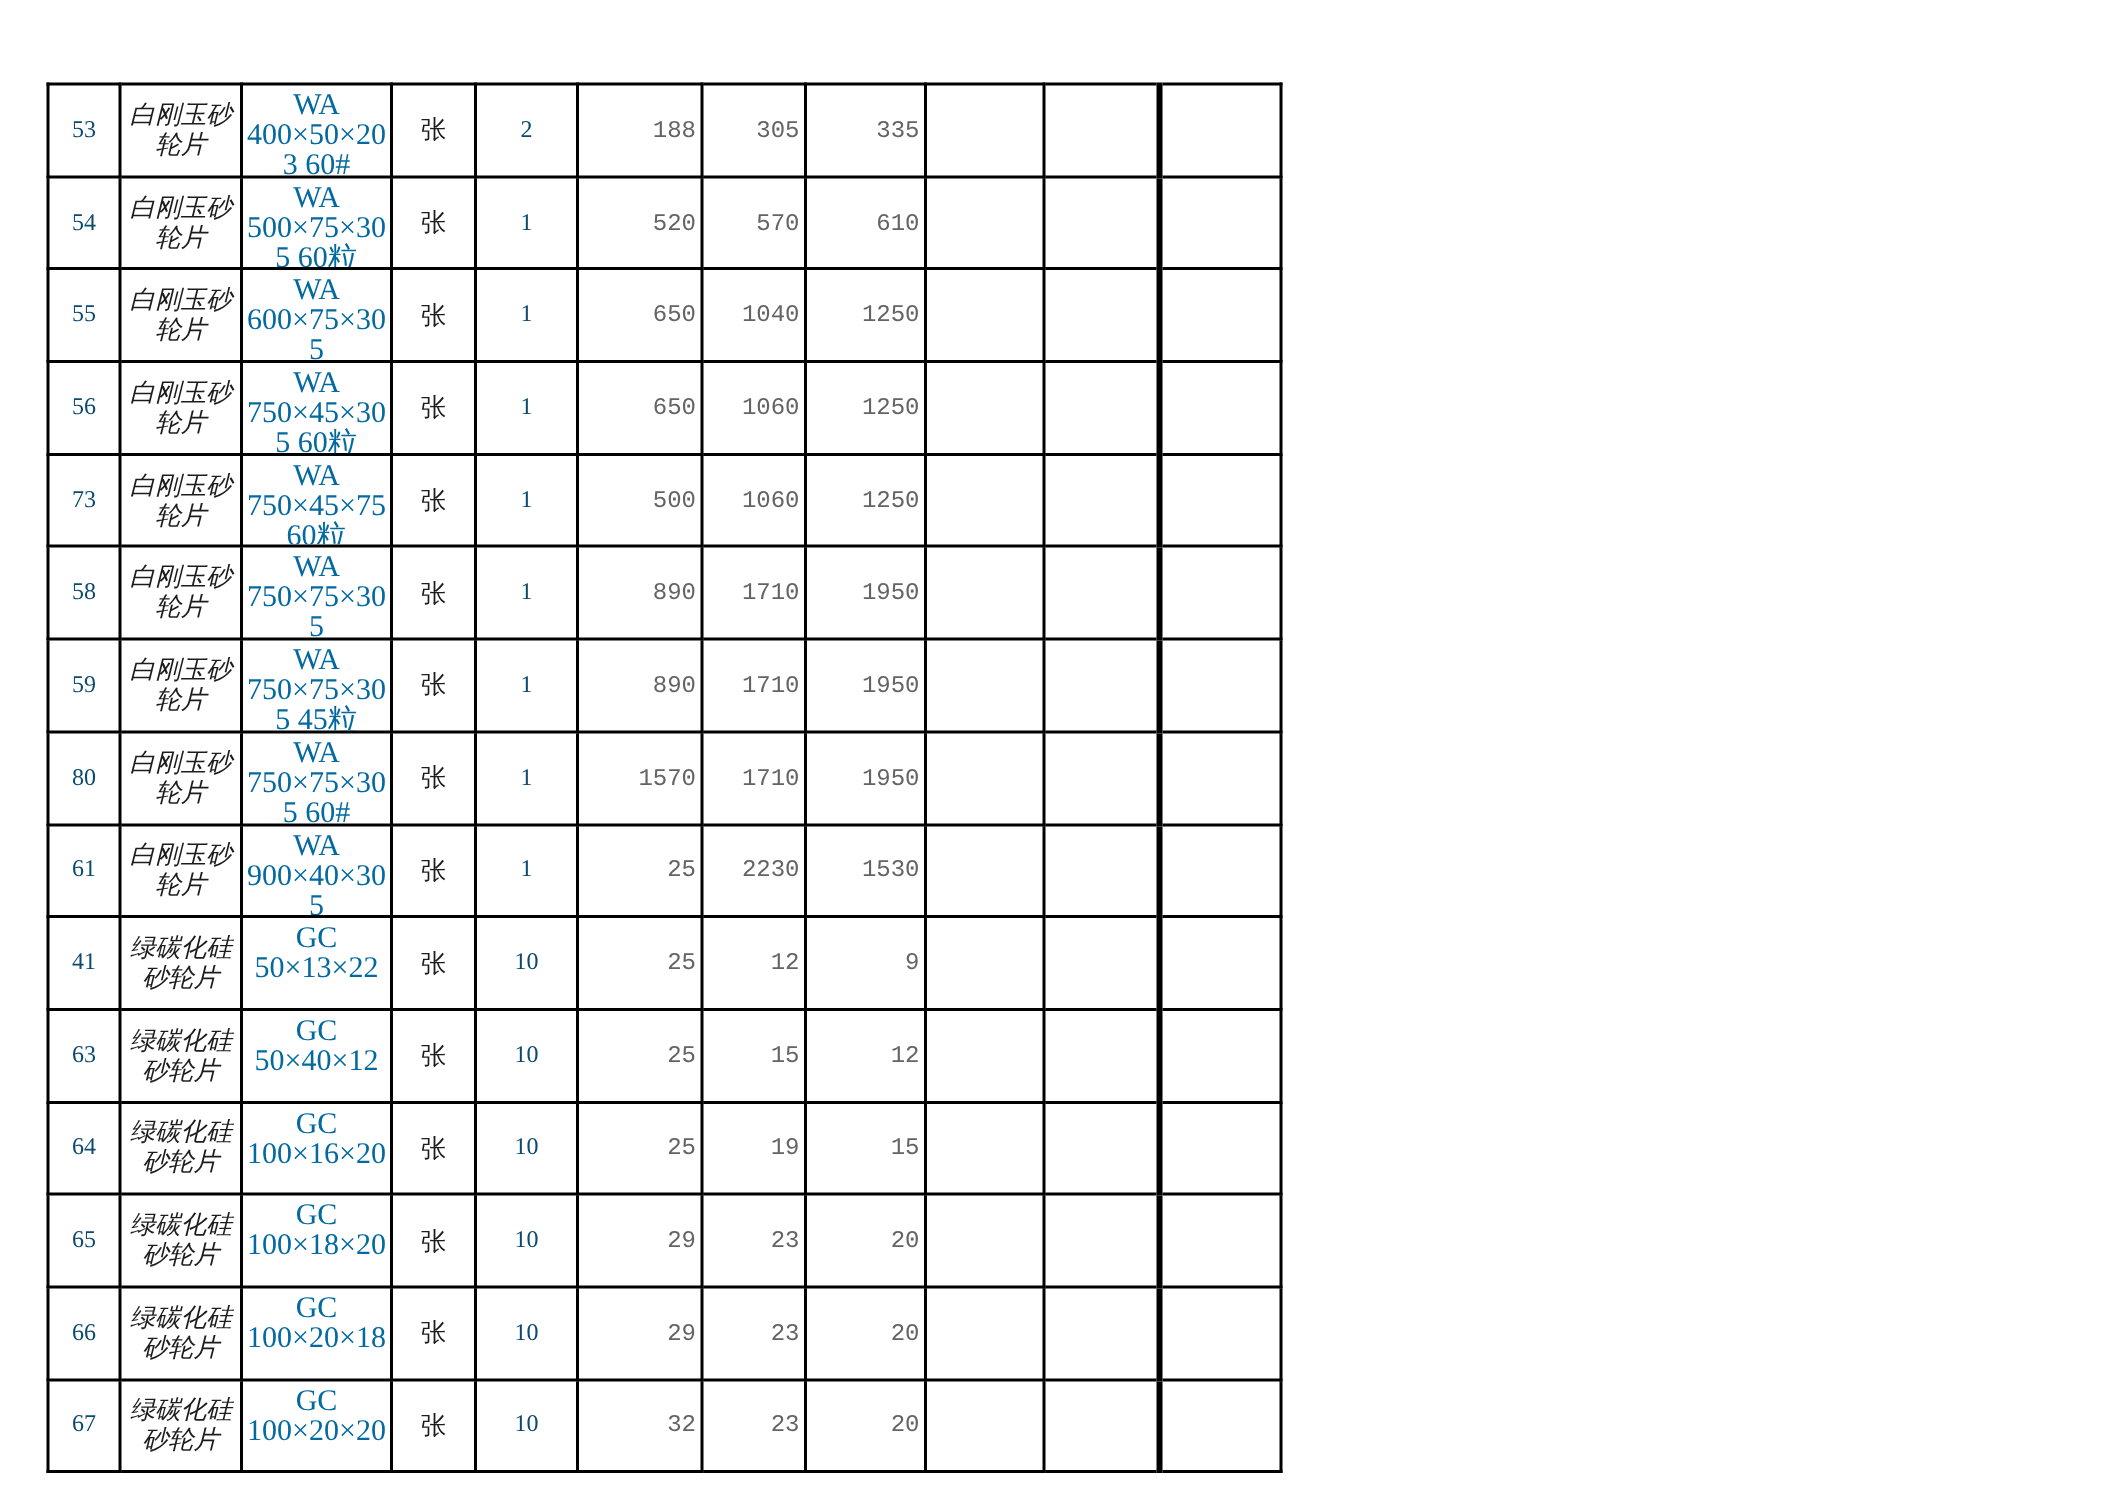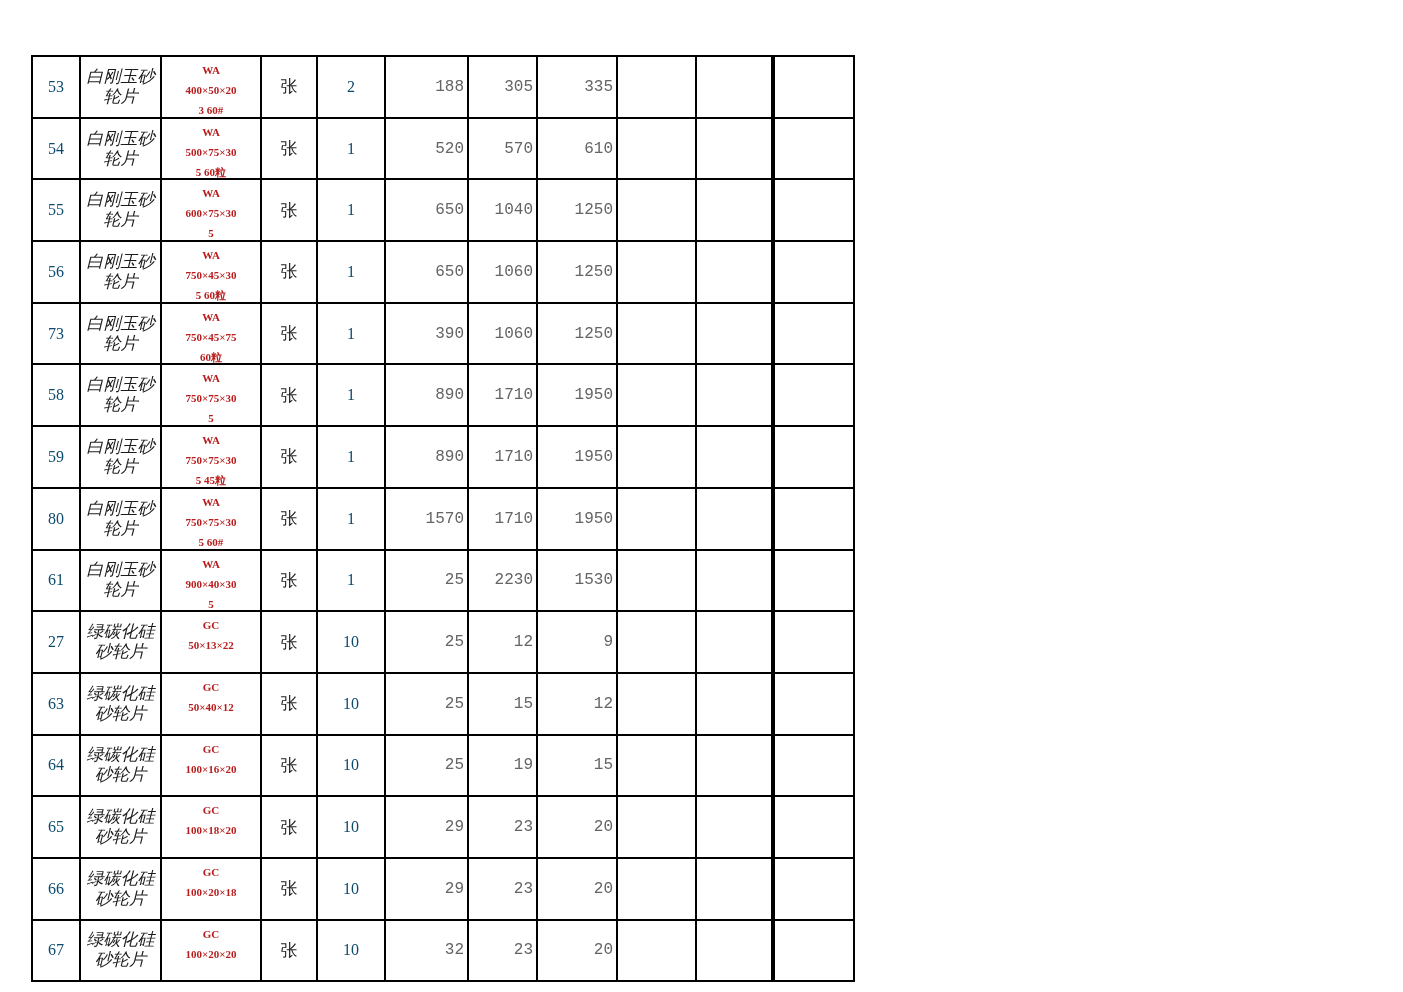--- a/index.html
+++ b/index.html
@@ -50,25 +50,24 @@
     line-height: 20px;
     white-space: pre-line;
     color: #1c1c1c;
     font-style: italic;
   }
   
   .spec .c {
     flex-direction: column;
     justify-content: flex-start;
     padding-top: 3px;
-    font-size: 11px;
+    font-size: 20px;
     line-height: 20px;
     white-space: pre-line;
-    color: #b91c1c;
-    font-weight: bold;
+    color: #0369a1;
   }
   
   .unit .c {
     font-size: 17px;
     color: #1c1c1c;
   }
   
   .num .c {
     justify-content: flex-end;
     padding-right: 3px;
@@ -265,21 +264,21 @@
 750×45×75
 60粒</div>
           </td>
     <td class="unit">
             <div class="c">张</div>
           </td>
     <td class="qty">
             <div class="c">1</div>
           </td>
     <td class="num">
-            <div class="c">390</div>
+            <div class="c">500</div>
           </td>
     <td class="num">
             <div class="c">1060</div>
           </td>
     <td class="num">
             <div class="c">1250</div>
           </td>
     <td class="empty">
             <div class="c"></div>
           </td>
@@ -442,21 +441,21 @@
     <td class="empty thick-right">
             <div class="c"></div>
           </td>
     <td class="empty">
             <div class="c"></div>
           </td>
   </tr>
 
   <tr>
     <td class="no">
-            <div class="c">27</div>
+            <div class="c">41</div>
           </td>
     <td class="name">
             <div class="c">绿碳化硅
 砂轮片</div>
           </td>
     <td class="spec">
             <div class="c">GC
 50×13×22</div>
           </td>
     <td class="unit">

